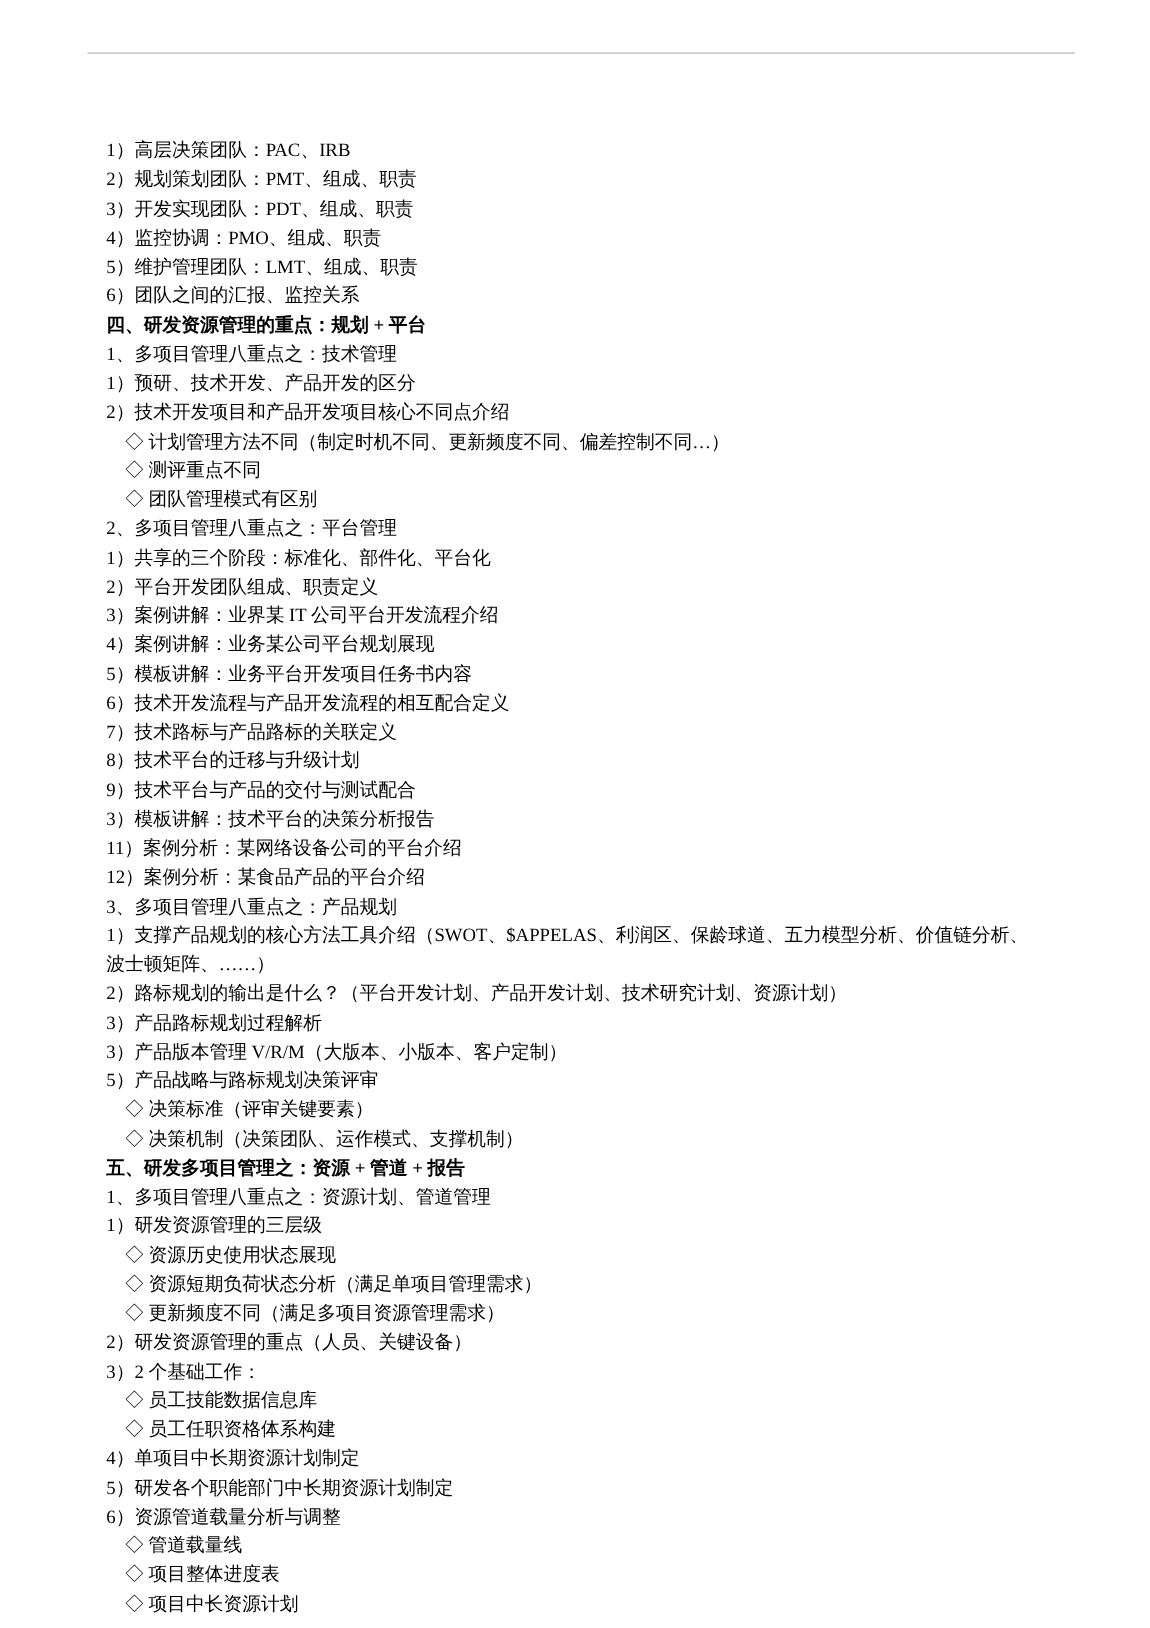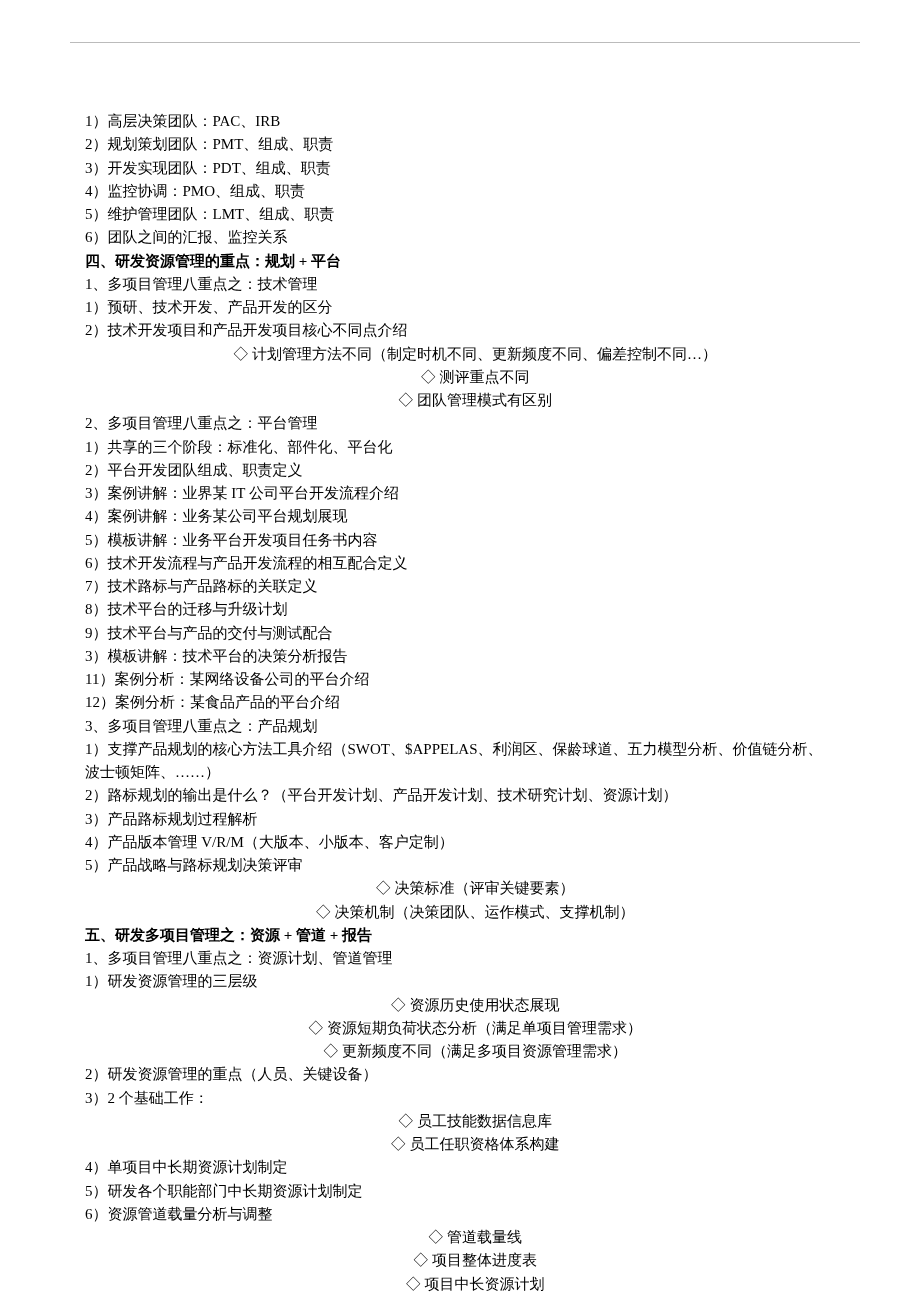--- a/index.html
+++ b/index.html
@@ -28,21 +28,20 @@
       padding: 110px 70px 60px 85px;
     }
     .line {
       white-space: nowrap;
     }
     .heading {
       font-weight: bold;
     }
     .indent1 {
       padding-left: 15px;
-      text-align: center;
     }
   </style>
 </head>
 <body>
 
 <div class="top-line"></div>
 
 <div class="page">
   <div id="content">
       <div class="line">1）高层决策团队：PAC、IRB</div>
@@ -69,21 +68,21 @@
       <div class="line">8）技术平台的迁移与升级计划</div>
       <div class="line">9）技术平台与产品的交付与测试配合</div>
       <div class="line">3）模板讲解：技术平台的决策分析报告</div>
       <div class="line">11）案例分析：某网络设备公司的平台介绍</div>
       <div class="line">12）案例分析：某食品产品的平台介绍</div>
       <div class="line">3、多项目管理八重点之：产品规划</div>
       <div class="line">1）支撑产品规划的核心方法工具介绍（SWOT、$APPELAS、利润区、保龄球道、五力模型分析、价值链分析、</div>
       <div class="line">波士顿矩阵、……）</div>
       <div class="line">2）路标规划的输出是什么？（平台开发计划、产品开发计划、技术研究计划、资源计划）</div>
       <div class="line">3）产品路标规划过程解析</div>
-      <div class="line">4）产品版本管理 V/R/M（大版本、小版本、客户定制）</div>
+      <div class="line">3）产品版本管理 V/R/M（大版本、小版本、客户定制）</div>
       <div class="line">5）产品战略与路标规划决策评审</div>
       <div class="line indent1">◇ 决策标准（评审关键要素）</div>
       <div class="line indent1">◇ 决策机制（决策团队、运作模式、支撑机制）</div>
       <div class="line heading">五、研发多项目管理之：资源 + 管道 + 报告</div>
       <div class="line">1、多项目管理八重点之：资源计划、管道管理</div>
       <div class="line">1）研发资源管理的三层级</div>
       <div class="line indent1">◇ 资源历史使用状态展现</div>
       <div class="line indent1">◇ 资源短期负荷状态分析（满足单项目管理需求）</div>
       <div class="line indent1">◇ 更新频度不同（满足多项目资源管理需求）</div>
       <div class="line">2）研发资源管理的重点（人员、关键设备）</div>

